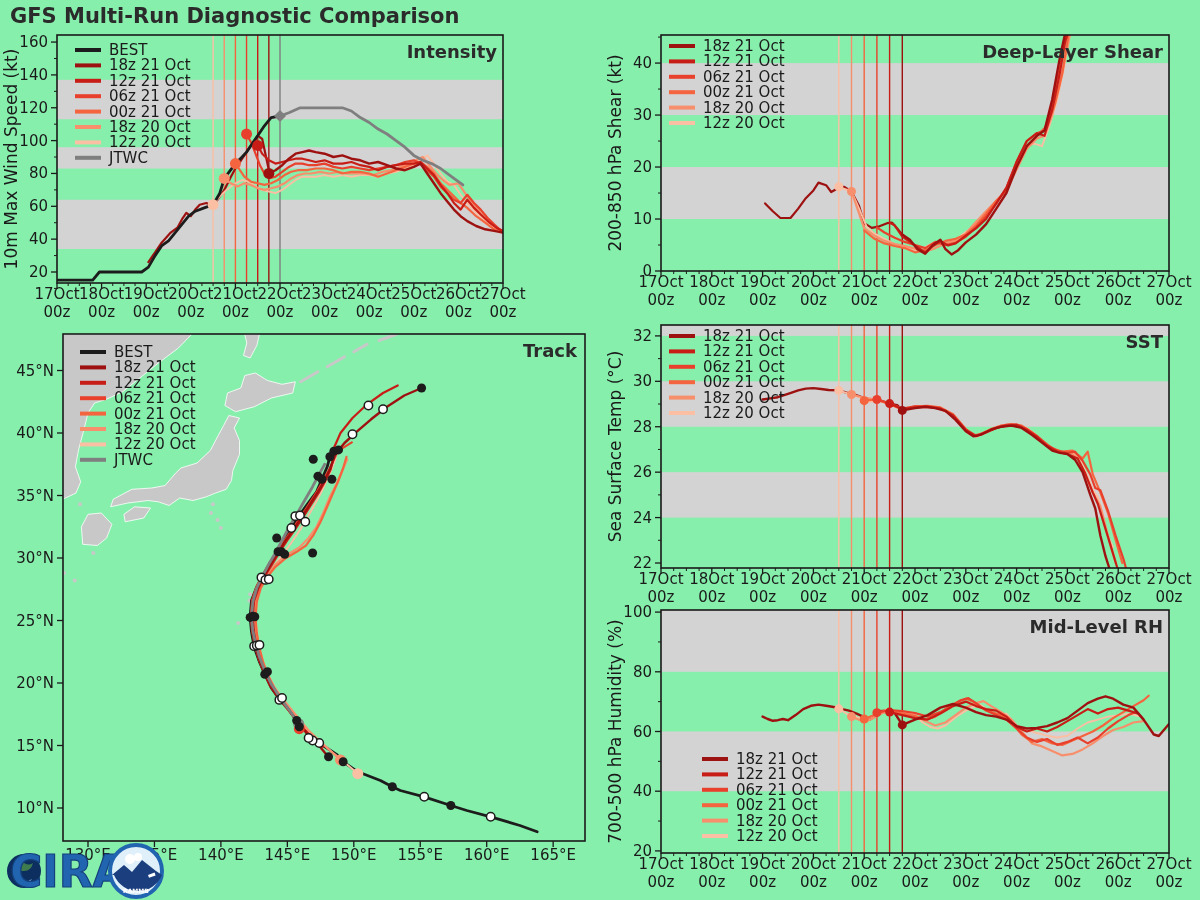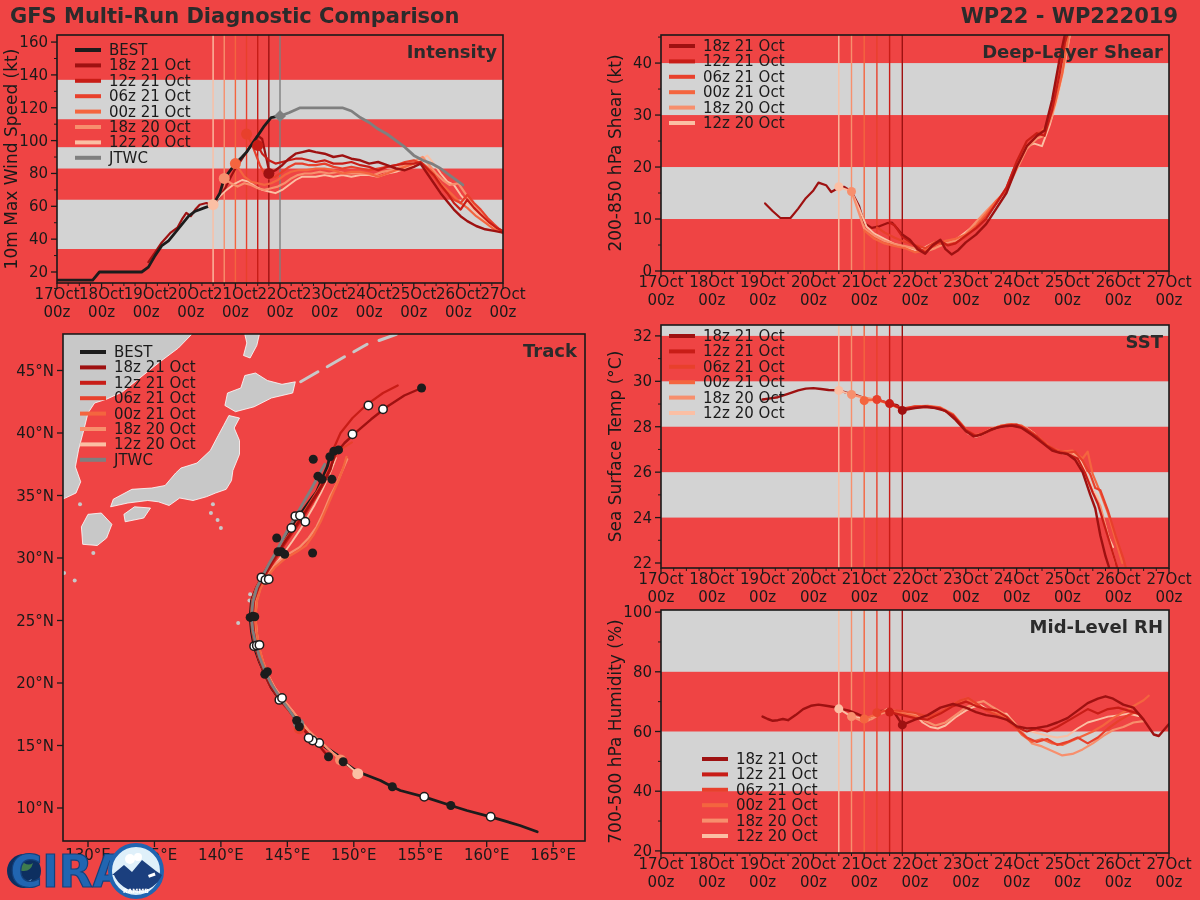--- a/index.html
+++ b/index.html
@@ -1,28 +1,27 @@
 <!DOCTYPE html>
 <html><head>
 <meta charset="utf-8">
 <style>
   html,body{margin:0;padding:0;background:#ffffff;}
-  #page{position:relative;width:1200px;height:900px;background:#ef4444;overflow:hidden;
+  #page{position:relative;width:1200px;height:900px;background:#86efac;overflow:hidden;
         font-family:"DejaVu Sans", sans-serif;}
   .main-title{position:absolute;top:4px;font-size:21px;font-weight:bold;color:#2b2b2b;}
   #title-left{left:10px;}
   #title-right{right:22px;}
   svg text{font-family:"DejaVu Sans", sans-serif;}
 </style>
 </head>
 <body>
 <div id="page">
 
 <div class="main-title" id="title-left">GFS Multi-Run Diagnostic Comparison</div>
-<div class="main-title" id="title-right">WP22 - WP222019</div>
 
 <svg id="chart-canvas" width="1200" height="900" style="position:absolute;left:0;top:0;">
       <g>
         <clipPath id="clip-intensity">
           <rect x="57" y="35" width="446" height="248"></rect>
         </clipPath>
         <g clip-path="url(#clip-intensity)">
           <rect x="57" y="199.73112582781457" width="446" height="49.27152317880794" fill="#d3d3d3"></rect>
           <rect x="57" y="147.17483443708608" width="446" height="21.350993377483462" fill="#d3d3d3"></rect>
           <rect x="57" y="79.83708609271523" width="446" height="39.417218543046374" fill="#d3d3d3"></rect>

